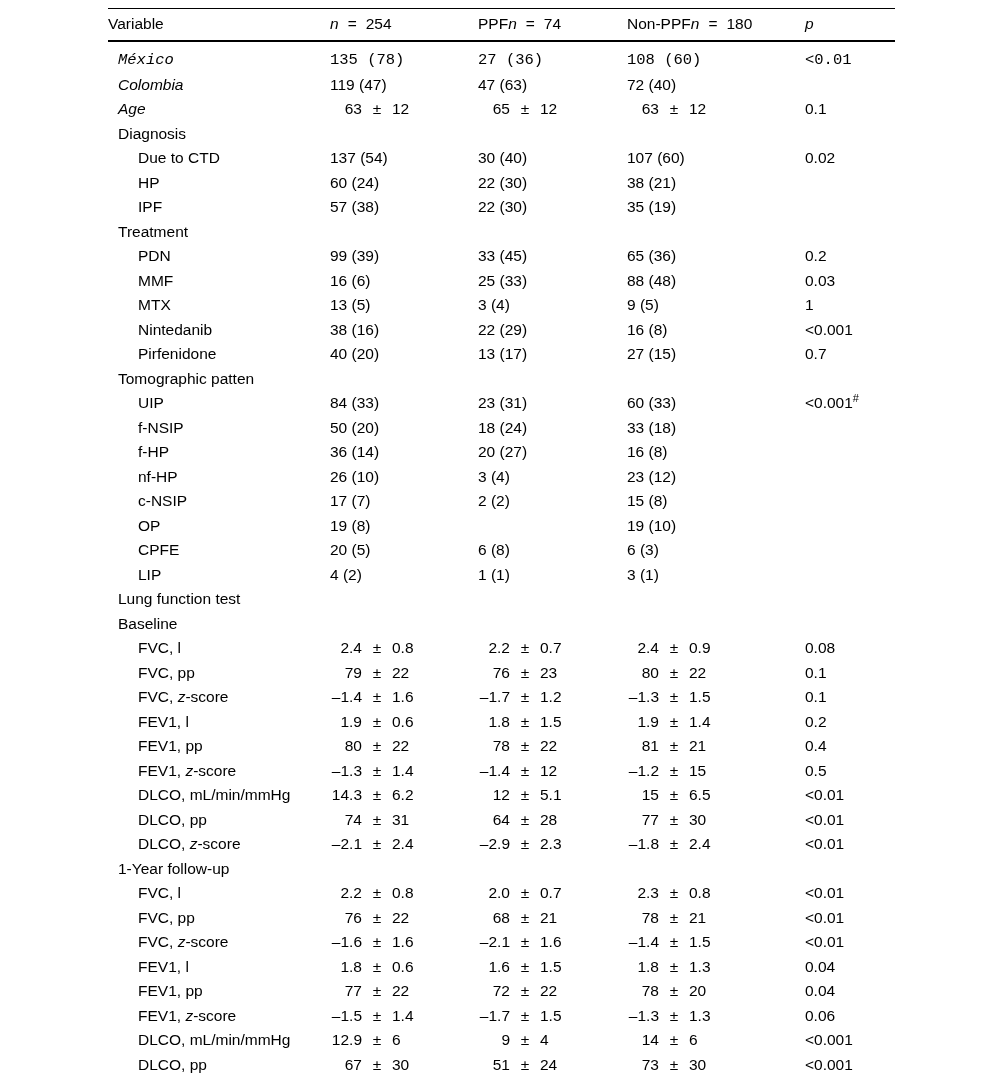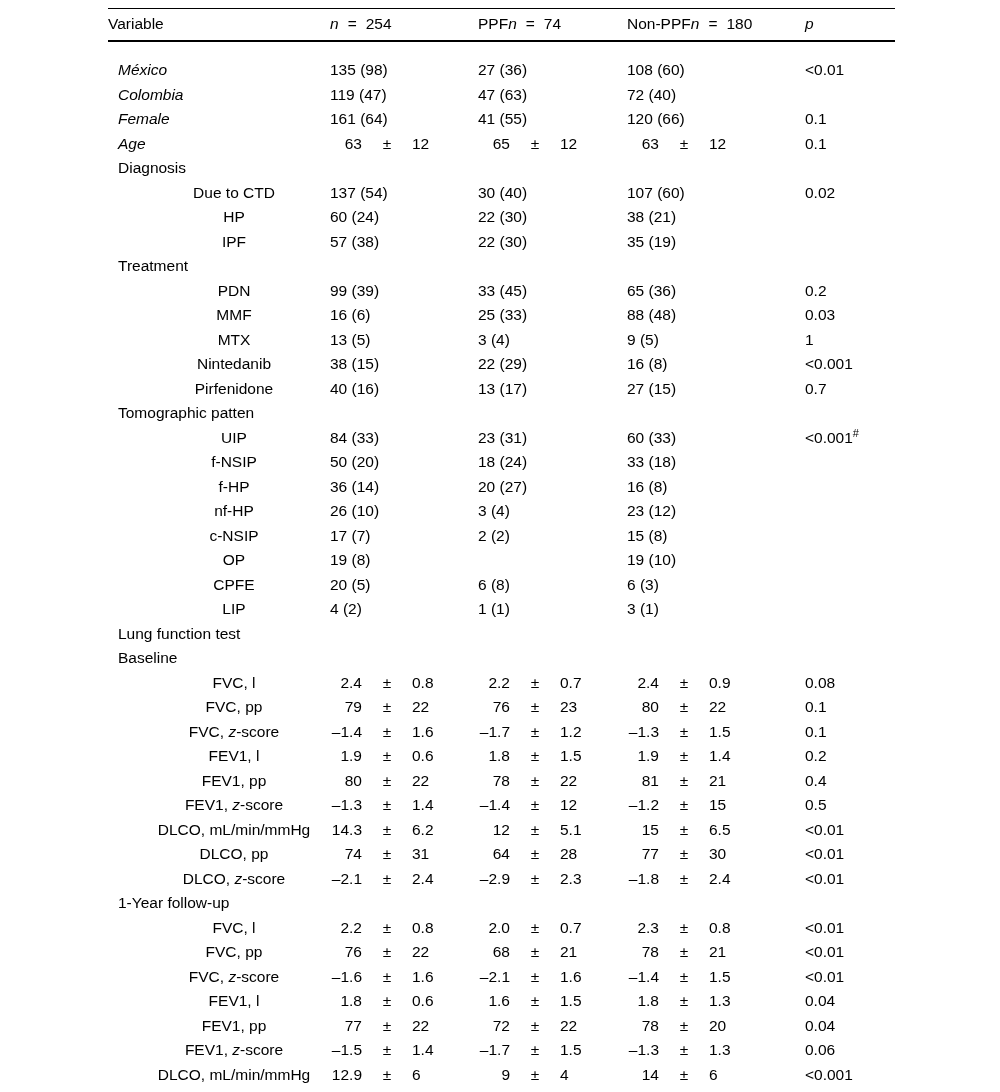--- a/index.html
+++ b/index.html
@@ -52,33 +52,33 @@
 
   tbody td {
     padding: 0;
     height: 24.5px;
     line-height: 24.5px;
     vertical-align: middle;
     white-space: nowrap;
     font-size: 15.5px;
   }
 
-  tbody tr.first-body-row td { padding-top: 16px; }
+  tbody tr.first-body-row td { padding-top: 6px; font-family: Liberation Mono, monospace; }
 
   
   td.lbl { padding-left: 0; }
-  td.lbl.lvl1 { padding-left: 30px; text-align: center; }
+  td.lbl.lvl1 { padding-left: 30px; }
   td.lbl.section { padding-left: 10px; }
   td.lbl.italic  { font-style: italic; padding-left: 10px; }
 
   
   .pm {
     display: inline-grid;
     grid-template-columns: 32px 18px auto;
-    column-gap: 16px;
+    column-gap: 6px;
   }
   .pm > span { display: block; }
   .pm .v1 { text-align: right; }
   .pm .op { text-align: center; }
   .pm .v2 { text-align: left; }
 
   
   .hdr-n {
     display: inline-grid;
     grid-template-columns: auto auto auto;
@@ -125,38 +125,31 @@
             <span class="eq">=</span>
             <span>180</span>
           </span>
         </th>
         <th><i class="var">p</i></th>
       </tr>
     </thead>
     <tbody id="table-body">
         <tr class="first-body-row">
           <td class="lbl italic">México</td>
-          <td>135 (98)</td>
+          <td>135 (78)</td>
           <td>27 (36)</td>
           <td>108 (60)</td>
           <td>&lt;0.01</td>
         </tr>
         <tr>
           <td class="lbl italic">Colombia</td>
           <td>119 (47)</td>
           <td>47 (63)</td>
           <td>72 (40)</td>
           <td></td>
-        </tr>
-        <tr>
-          <td class="lbl italic">Female</td>
-          <td>161 (64)</td>
-          <td>41 (55)</td>
-          <td>120 (66)</td>
-          <td>0.1</td>
         </tr>
         <tr>
           <td class="lbl italic">Age</td>
           <td><span class="pm">
               <span class="v1">63</span>
               <span class="op">±</span>
               <span class="v2">12</span>
             </span></td>
           <td><span class="pm">
               <span class="v1">65</span>
@@ -221,28 +214,28 @@
         </tr>
         <tr>
           <td class="lbl lvl1">MTX</td>
           <td>13 (5)</td>
           <td>3 (4)</td>
           <td>9 (5)</td>
           <td>1</td>
         </tr>
         <tr>
           <td class="lbl lvl1">Nintedanib</td>
-          <td>38 (15)</td>
+          <td>38 (16)</td>
           <td>22 (29)</td>
           <td>16 (8)</td>
           <td>&lt;0.001</td>
         </tr>
         <tr>
           <td class="lbl lvl1">Pirfenidone</td>
-          <td>40 (16)</td>
+          <td>40 (20)</td>
           <td>13 (17)</td>
           <td>27 (15)</td>
           <td>0.7</td>
         </tr>
         <tr>
           <td class="lbl section">Tomographic patten</td>
           <td></td>
           <td></td>
           <td></td>
           <td></td>

